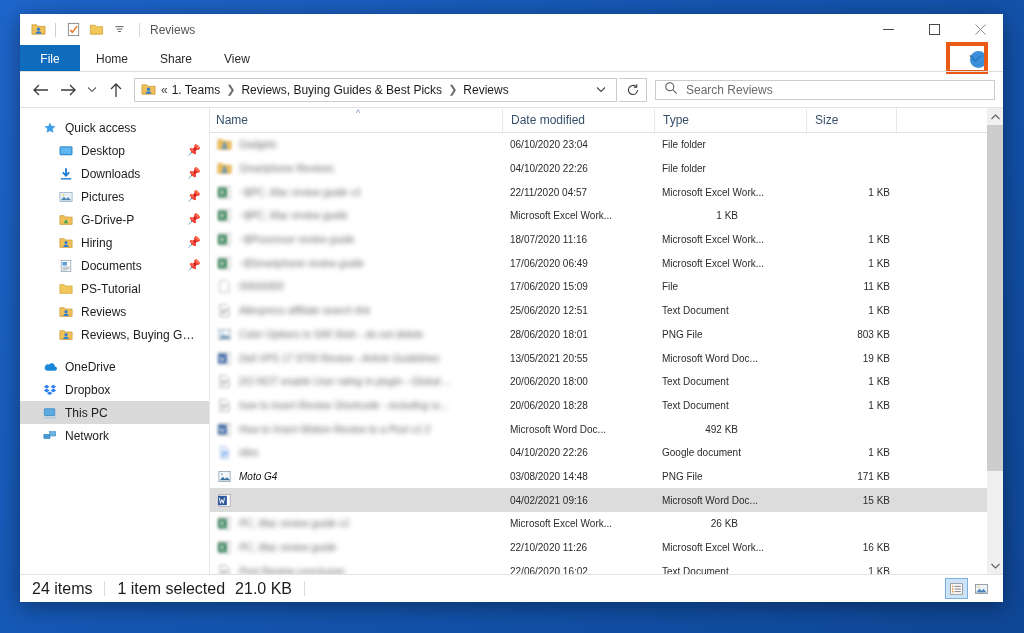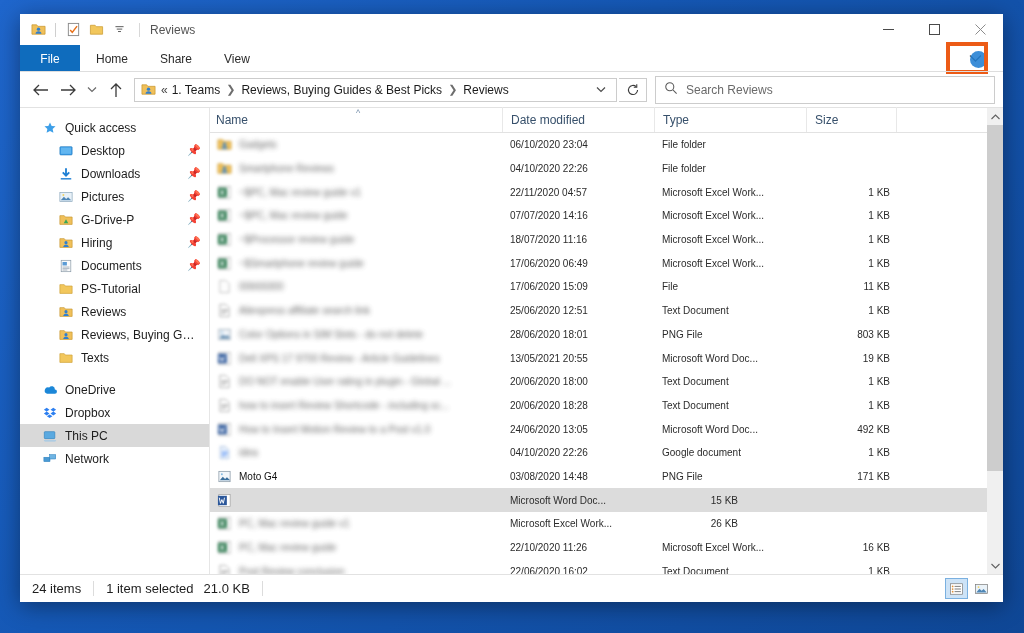--- a/index.html
+++ b/index.html
@@ -127,21 +127,21 @@
     display: flex; align-items: center; justify-content: center;
     color: #4d4d4d;
   }
   .refresh-btn {
     width: 28px; height: 24px; margin-left: 2px;
     border: 1px solid #cccccc; border-left: none;
     display: flex; align-items: center; justify-content: center;
     color: #3b3b3b; background: #fff;
   }
   .searchbox {
-    width: 340px; height: 28px; margin-left: 8px;
+    width: 340px; height: 20px; margin-left: 8px;
     border: 1px solid #cccccc; background: #fff;
     display: flex; align-items: center; padding: 0 8px;
   }
   .search-ph { font-size: 12px; color: #6a6a6a; margin-left: 8px; }
 
   
   .content {
     flex: 1 1 auto; display: flex; min-height: 0;
     border-top: 1px solid #e2e2e2;
   }
@@ -200,21 +200,21 @@
   .col-size { width: 90px;  flex: 0 0 90px; }
   .col-rest { flex: 1 1 auto; border-left: 1px solid #e8e8e8; height: 25px; }
 
   .rows { flex: 1 1 auto; overflow: hidden; position: relative; }
   .row {
     height: 23.7px; display: flex; align-items: flex-start;
     font-size: 10px; color: #111;
   }
   .row.selected { background: #dcdcdc; }
   .cell { display: flex; align-items: center; height: 100%; }
-  .cell.name { width: 292px; flex: 0 0 292px; padding-left: 6px; overflow: hidden; }
+  .cell.name { width: 292px; flex: 0 0 292px; padding-left: 6px; overflow: hidden; font-style: italic; }
   .cell.date { width: 152px; flex: 0 0 152px; padding-left: 8px; color: #2b2b2b; }
   .cell.type { width: 152px; flex: 0 0 152px; padding-left: 8px; color: #2b2b2b; }
   .cell.size { width: 90px;  flex: 0 0 90px; justify-content: flex-end; padding-right: 6px; color: #2b2b2b; }
   .ficon {
     width: 16px; height: 16px; margin-right: 7px; flex: 0 0 16px;
     display: flex; align-items: center; justify-content: center;
   }
   .fname { white-space: nowrap; overflow: hidden; text-overflow: ellipsis; }
   .blurred {
     filter: blur(2.6px);
@@ -241,21 +241,21 @@
     background: #cdcdcd;
   }
 
   
   .statusbar {
     height: 28px; flex: 0 0 28px;
     border-top: 1px solid #e2e2e2;
     display: flex; align-items: center;
     padding-left: 12px;
     background: #ffffff;
-    font-size: 13px; color: #1d1d1d;
+    font-size: 16px; color: #1d1d1d;
   }
   .st-sep { width: 1px; height: 15px; background: #dcdcdc; margin: 0 12px; }
   .st-group { display: flex; align-items: center; gap: 10px; }
   .view-btns { margin-left: auto; display: flex; align-items: center; padding-right: 10px; gap: 2px; }
   .view-btn {
     width: 23px; height: 21px;
     display: flex; align-items: center; justify-content: center;
   }
   .view-btn.active { background: #cde3f7; border: 1px solid #7ab0e0; }
 </style>
@@ -499,28 +499,20 @@
         <span class="nav-ico">
           <svg width="14" height="14" viewBox="0 0 16 16">
               <path d="M1 3h5l1.3 1.6H15V13H1z" fill="#f0c05a" stroke="#c99a33" stroke-width=".8"></path>
               <circle cx="8" cy="7.6" r="1.8" fill="#2f7fd0"></circle>
               <path d="M4.8 12.6c.3-2 1.7-2.7 3.2-2.7s2.9.7 3.2 2.7z" fill="#2f7fd0"></path>
             </svg>
         </span>
         <span class="nav-label">Reviews, Buying Guides</span>
       </div>
 
-      <div class="nav-item indent">
-        <span class="nav-ico">
-          <svg width="14" height="14" viewBox="0 0 16 16">
-              <path d="M1 3h5l1.3 1.6H15V13H1z" fill="#f2c75c" stroke="#d0a33c" stroke-width=".8"></path>
-            </svg>
-        </span>
-        <span class="nav-label">Texts</span>
-      </div>
 
       <div class="nav-gap"></div>
 
       <div class="nav-item">
         <span class="nav-ico">
           <svg width="15" height="15" viewBox="0 0 16 16">
               <path d="M4.3 12.6h8.2a2.3 2.3 0 0 0 .2-4.6 3.4 3.4 0 0 0-6.1-2.2A2.9 2.9 0 0 0 4.3 12.6z" fill="#1b87d8"></path>
             </svg>
         </span>
         <span class="nav-label">OneDrive</span>
@@ -625,21 +617,20 @@
             <div class="cell name">
               <span class="ficon blurred-ico">
                 <svg width="15" height="15" viewBox="0 0 16 16">
                   <rect x="2" y="1.5" width="12" height="13" fill="#fff" stroke="#9a9a9a" stroke-width=".7"></rect>
                   <rect x="1" y="3" width="9.5" height="10" fill="#217346"></rect>
                   <path d="M3 5l5 6M8 5l-5 6" stroke="#fff" stroke-width="1.2"></path>
                 </svg>
               </span>
               <span class="fname blurred">~$PC, Mac review guide</span>
             </div>
-            <div class="cell date">07/07/2020 14:16</div>
             <div class="cell type">Microsoft Excel Work...</div>
             <div class="cell size">1 KB</div>
           </div>
           <div class="row">
             <div class="cell name">
               <span class="ficon blurred-ico">
                 <svg width="15" height="15" viewBox="0 0 16 16">
                   <rect x="2" y="1.5" width="12" height="13" fill="#fff" stroke="#9a9a9a" stroke-width=".7"></rect>
                   <rect x="1" y="3" width="9.5" height="10" fill="#217346"></rect>
                   <path d="M3 5l5 6M8 5l-5 6" stroke="#fff" stroke-width="1.2"></path>
@@ -755,21 +746,20 @@
             <div class="cell name">
               <span class="ficon blurred-ico">
                 <svg width="15" height="15" viewBox="0 0 16 16">
                   <rect x="2" y="1.5" width="12" height="13" fill="#fff" stroke="#9a9a9a" stroke-width=".7"></rect>
                   <rect x="1" y="3" width="9.5" height="10" fill="#2b579a"></rect>
                   <path d="M2.4 5l1.3 6 1.5-4 1.5 4 1.3-6" fill="none" stroke="#fff" stroke-width="1"></path>
                 </svg>
               </span>
               <span class="fname blurred">How to Insert Motion Review to a Post v1.0</span>
             </div>
-            <div class="cell date">24/06/2020 13:05</div>
             <div class="cell type">Microsoft Word Doc...</div>
             <div class="cell size">492 KB</div>
           </div>
           <div class="row">
             <div class="cell name">
               <span class="ficon blurred-ico">
                 <svg width="15" height="15" viewBox="0 0 16 16">
                   <path d="M3.5 1.5h5L12.5 5v9.5h-9z" fill="#e8f0fb" stroke="#9bb6d8" stroke-width=".8"></path>
                   <path d="M5.2 7.5h6M5.2 9.5h6M5.2 11.5h3.8" stroke="#4285f4" stroke-width=".9"></path>
                 </svg>
@@ -798,20 +788,21 @@
           <div class="row selected">
             <div class="cell name">
               <span class="ficon">
                 <svg width="15" height="15" viewBox="0 0 16 16">
                   <rect x="2" y="1.5" width="12" height="13" fill="#fff" stroke="#9a9a9a" stroke-width=".7"></rect>
                   <rect x="1" y="3" width="9.5" height="10" fill="#2b579a"></rect>
                   <path d="M2.4 5l1.3 6 1.5-4 1.5 4 1.3-6" fill="none" stroke="#fff" stroke-width="1"></path>
                 </svg>
               </span>
             </div>
+            <div class="cell date">04/02/2021 09:16</div>
             <div class="cell type">Microsoft Word Doc...</div>
             <div class="cell size">15 KB</div>
           </div>
           <div class="row">
             <div class="cell name">
               <span class="ficon blurred-ico">
                 <svg width="15" height="15" viewBox="0 0 16 16">
                   <rect x="2" y="1.5" width="12" height="13" fill="#fff" stroke="#9a9a9a" stroke-width=".7"></rect>
                   <rect x="1" y="3" width="9.5" height="10" fill="#217346"></rect>
                   <path d="M3 5l5 6M8 5l-5 6" stroke="#fff" stroke-width="1.2"></path>

